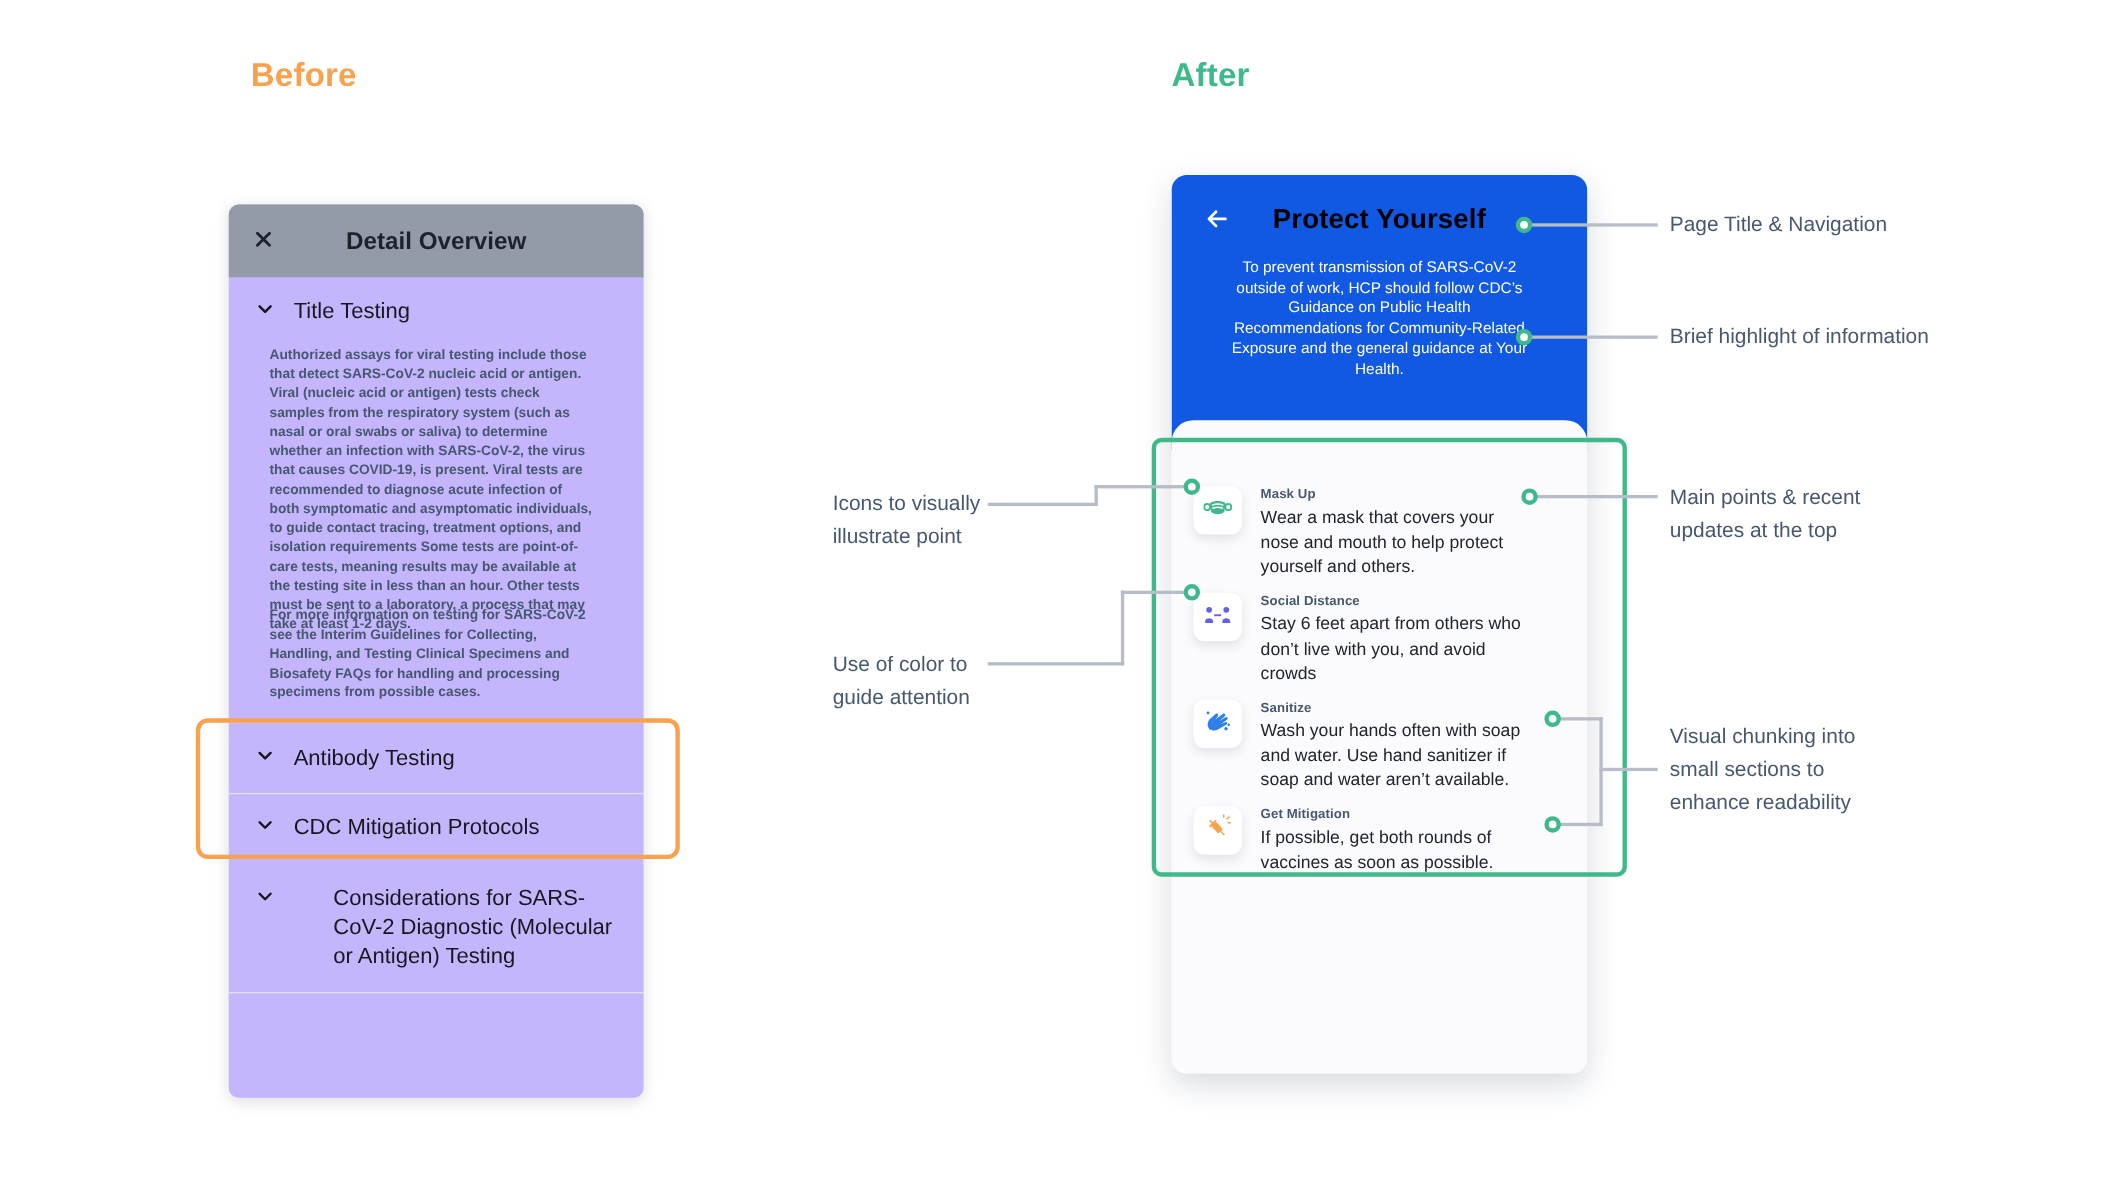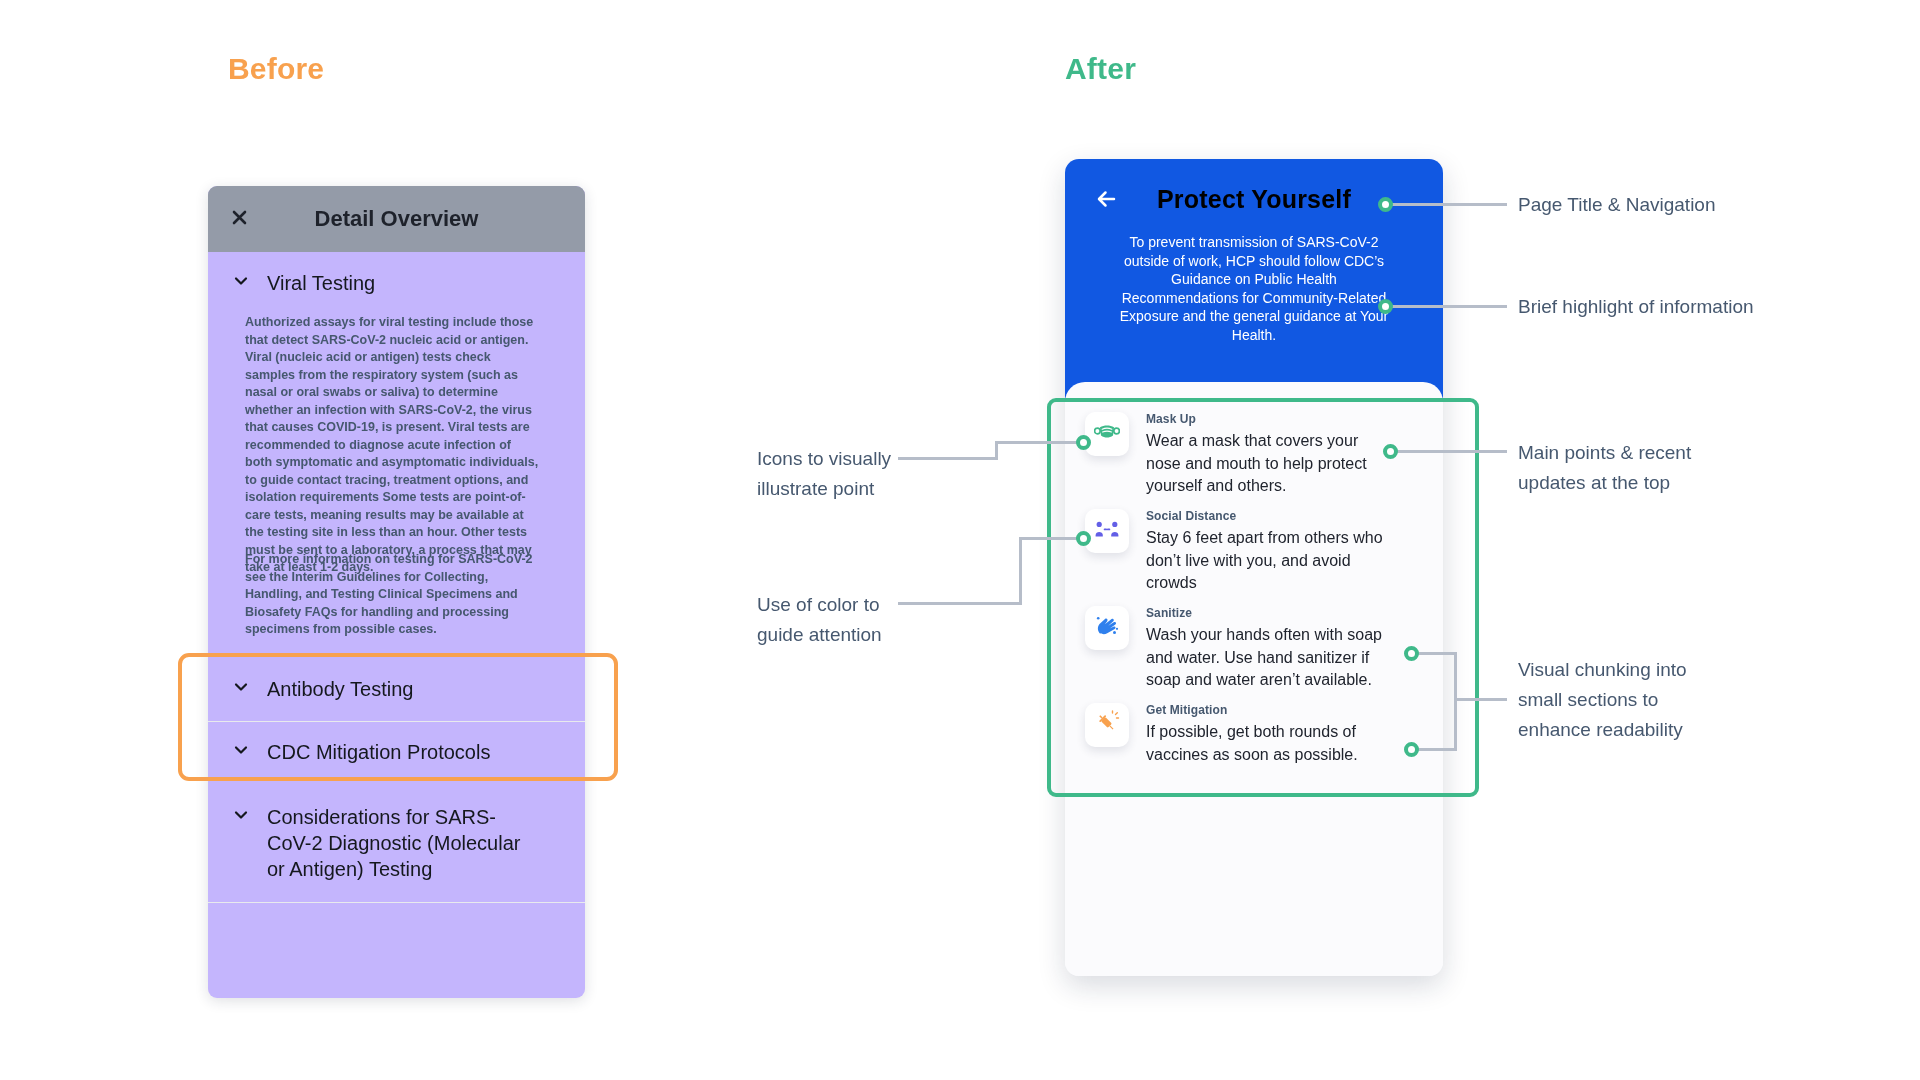--- a/index.html
+++ b/index.html
@@ -28,36 +28,36 @@
   .row-viral{top:84px;height:30px;}
   .bc-p{position:absolute;left:37px;width:294px;font-size:12.5px;line-height:17.5px;
     font-weight:600;color:var(--slate);}
   .p1{top:128px;}
   .p2{top:365px;}
   .bc-divider{position:absolute;left:0;right:0;height:1px;background:var(--divider);}
   .dv1{top:470px;} .dv2{top:535px;} .dv3{top:716px;}
   .row-antibody{top:490px;height:30px;}
   .row-cdc{top:553px;height:30px;}
   .row-consider{top:618px;height:84px;}
-  .row-consider .acc-label{width:272px;}
+  .row-consider .acc-label{width:272px;margin-left:36px;}
 
   .orange-box{position:absolute;left:178px;top:653px;width:440px;height:128px;
     border:4px solid var(--orange);border-radius:11px;background:transparent;}
 
   
   .after-card{position:absolute;left:1065px;top:159px;width:378px;height:817px;
     border-radius:14px;background:#FBFBFD;box-shadow:0 10px 28px rgba(20,30,60,.16);overflow:hidden;}
   .blue-head{position:absolute;left:0;top:0;right:0;height:250px;background:var(--blue);}
   .back-btn{position:absolute;left:28px;top:28px;width:26px;height:26px;background:none;border:none;cursor:pointer;}
   .p-title{position:absolute;left:0;right:0;top:26px;text-align:center;color:#000000;
     font-size:25px;font-weight:700;letter-spacing:.2px;}
   .p-sub{position:absolute;left:50%;transform:translateX(-50%);top:74px;width:282px;
     text-align:center;color:#fff;font-size:14px;line-height:18.5px;font-weight:500;}
   .white-sheet{position:absolute;left:0;right:0;top:223px;bottom:0;background:#FBFBFD;
-    border-radius:20px 20px 0 0;padding:30px 20px 0 20px;}
+    border-radius:20px 20px 0 0;padding:60px 20px 0 20px;}
   .pi-item{display:flex;align-items:flex-start;height:97px;}
   .pi-tile{flex:0 0 44px;width:44px;height:44px;background:#fff;border-radius:10px;
     box-shadow:0 4px 10px rgba(30,40,70,.12);display:flex;align-items:center;justify-content:center;}
   .pi-text{margin-left:17px;width:248px;}
   .pi-title{font-size:12px;font-weight:700;color:var(--slate);margin-bottom:4px;letter-spacing:.1px;}
   .pi-body{font-size:16px;line-height:22.5px;color:#20242E;font-weight:500;}
 
   .green-box{position:absolute;left:1047px;top:398px;width:432px;height:399px;
     border:4px solid var(--green);border-radius:9px;}
 
@@ -93,21 +93,21 @@
       </button>
       <div class="bc-title">Detail Overview</div>
     </div>
 
     <div class="acc-row row-viral">
       <span class="acc-chevron">
         <svg width="18" height="18" viewBox="0 0 18 18">
             <path d="M4 6.5 L9 11.5 L14 6.5" stroke="#15181E" stroke-width="2.2" fill="none" stroke-linecap="round" stroke-linejoin="round"></path>
           </svg>
       </span>
-      <span class="acc-label">Viral Testing</span>
+      <span class="acc-label">Title Testing</span>
     </div>
 
     <p class="bc-p p1">Authorized assays for viral testing include those that detect SARS-CoV-2 nucleic acid or antigen. Viral (nucleic acid or antigen) tests check samples from the respiratory system (such as nasal or oral swabs or saliva) to determine whether an infection with SARS-CoV-2, the virus that causes COVID-19, is present. Viral tests are recommended to diagnose acute infection of both symptomatic and asymptomatic individuals, to guide contact tracing, treatment options, and isolation requirements Some tests are point-of-care tests, meaning results may be available at the testing site in less than an hour. Other tests must be sent to a laboratory, a process that may take at least 1-2 days.</p>
     <p class="bc-p p2">For more information on testing for SARS-CoV-2 see the Interim Guidelines for Collecting, Handling, and Testing Clinical Specimens and Biosafety FAQs for handling and processing specimens from possible cases.</p>
 
     <div class="bc-divider dv1"></div>
     <div class="acc-row row-antibody">
       <span class="acc-chevron">
         <svg width="18" height="18" viewBox="0 0 18 18">
             <path d="M4 6.5 L9 11.5 L14 6.5" stroke="#15181E" stroke-width="2.2" fill="none" stroke-linecap="round" stroke-linejoin="round"></path>

